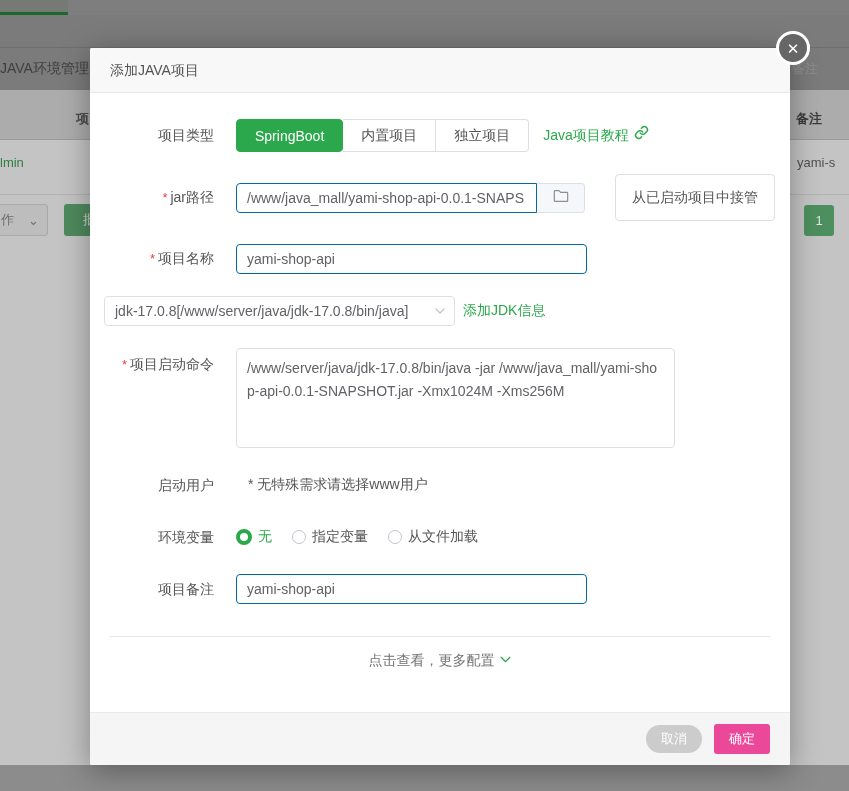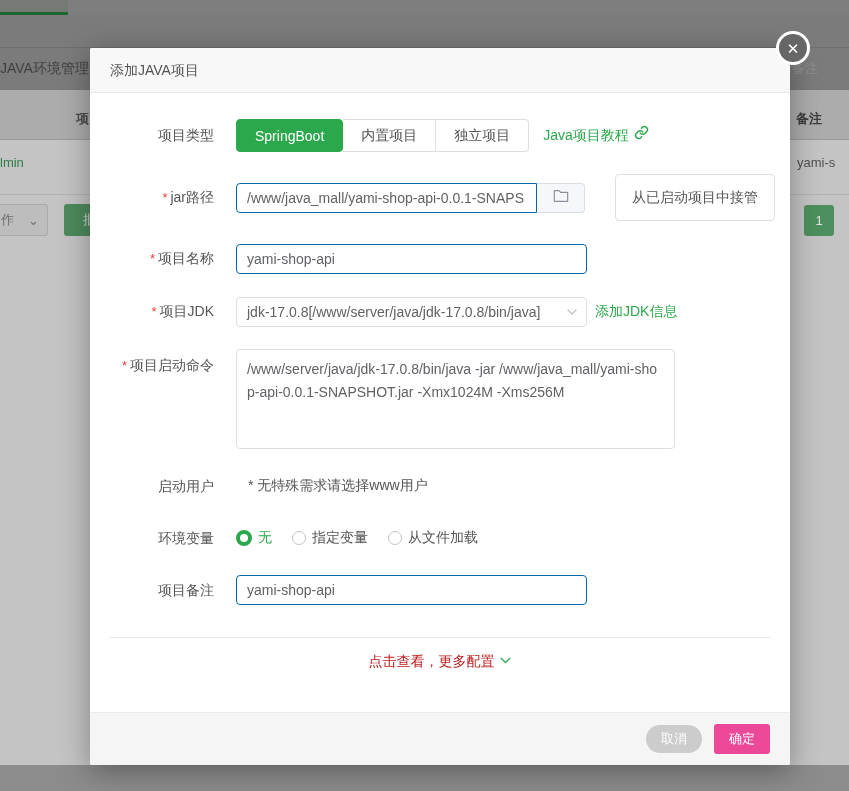--- a/index.html
+++ b/index.html
@@ -67,21 +67,21 @@
   .tip { margin-left:12px; font-size:14px; color:#555; }
 
   .radio-group { display:flex; align-items:center; gap:20px; height:30px; }
   .radio-item { display:flex; align-items:center; gap:6px; font-size:14px; color:#555; cursor:pointer; }
   .radio-dot { width:14px; height:14px; border-radius:50%; border:1px solid #c0c4cc; background:#fff; }
   .radio-item.checked .radio-dot { width:16px; height:16px; border:4.5px solid #2ba84b; }
   .radio-item.checked .radio-lab { color:#2ba84b; }
 
   .divider { border-top:1px solid #e8e8e8; margin:32px 20px 0 20px; }
   .more-row { text-align:center; margin-top:14px; }
-  .more-link { display:inline-flex; align-items:center; gap:4px; color:#b91c1c; font-size:14px; cursor:pointer; }
+  .more-link { display:inline-flex; align-items:center; gap:4px; color:#737373; font-size:14px; cursor:pointer; }
 
   .modal-footer { position:absolute; left:0; bottom:0; width:100%; height:53px; background:#f5f5f5; border-top:1px solid #ebebeb; border-radius:0 0 2px 2px; display:flex; align-items:center; justify-content:flex-end; padding-right:20px; gap:12px; }
   .btn-cancel { height:28px; padding:0 15px; background:#cccccc; border:none; border-radius:14px; color:#fff; font-size:13px; cursor:pointer; font-family:inherit; }
   .btn-confirm { height:30px; padding:0 15px; background:#ec4899; border:none; border-radius:3px; color:#fff; font-size:13px; cursor:pointer; font-family:inherit; }
 </style>
 </head>
 <body>
 
 <div class="bg">
   <div class="bg-topbar"></div>
@@ -147,21 +147,20 @@
       </div>
       <button class="takeover-btn">从已启动项目中接管</button>
     </div>
 
     <div class="frow">
       <div class="flabel"><span class="req">*</span><span>项目名称</span></div>
       <input class="tinput w-std" value="yami-shop-api" style="">
     </div>
 
     <div class="frow">
-      <div class="flabel"><span class="req">*</span><span>项目JDK</span></div>
       <div class="fselect w-std">
         <span>jdk-17.0.8[/www/server/java/jdk-17.0.8/bin/java]</span>
         <span class="chev">
           <svg width="12" height="12" viewBox="0 0 24 24" fill="none" stroke="#c0c4cc" stroke-width="2.6" stroke-linecap="round">
               <path d="M4 8l8 8 8-8"></path>
             </svg>
         </span>
       </div>
       <a class="green-link" style="margin-left:8px">添加JDK信息</a>
     </div>

